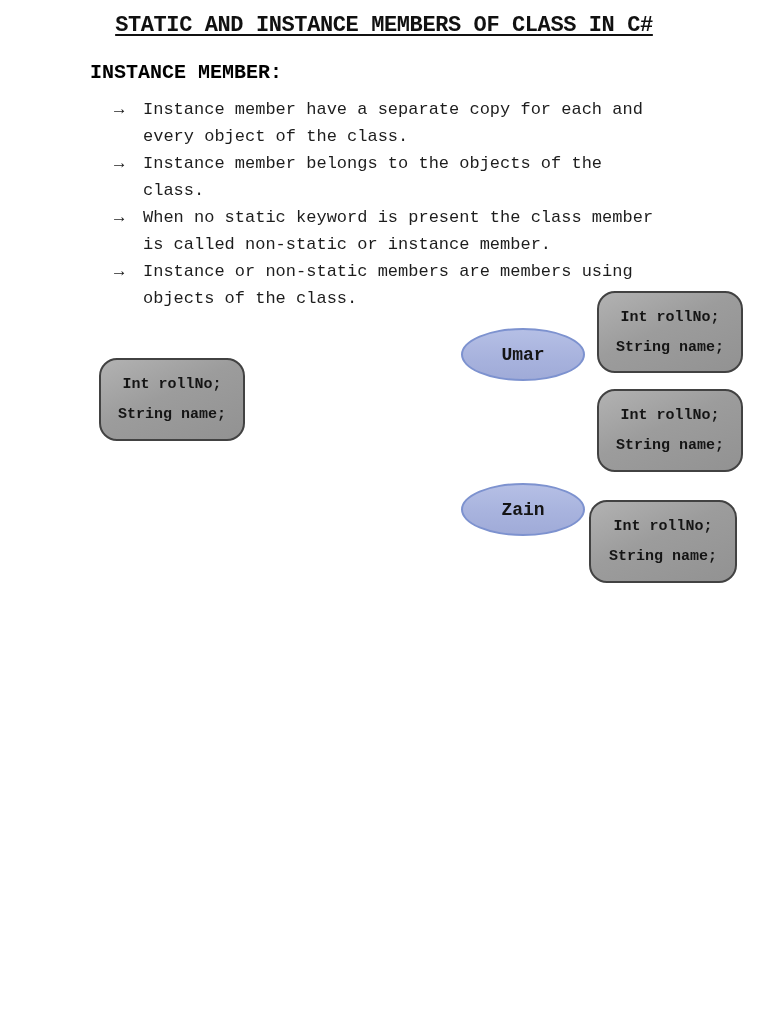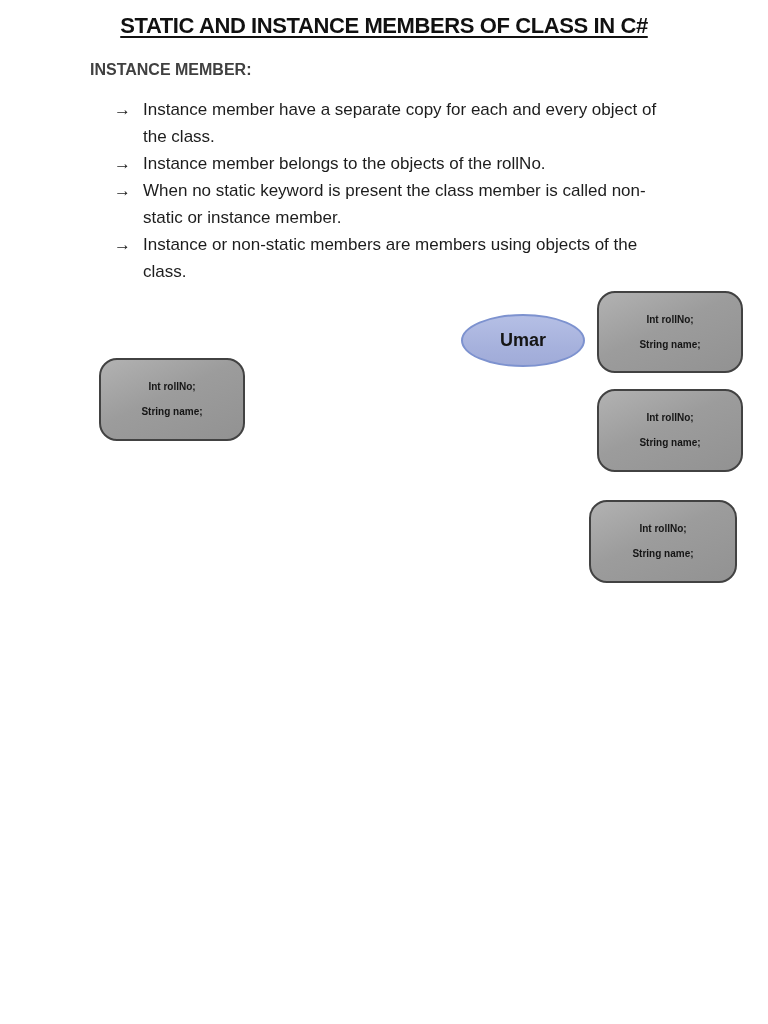--- a/index.html
+++ b/index.html
@@ -5,21 +5,21 @@
   html, body {
     margin: 0;
     padding: 0;
     background: #ffffff;
   }
   .page {
     position: relative;
     width: 768px;
     height: 940px;
     background: #ffffff;
-    font-family: Liberation Sans, sans-serif;
+    font-family: Liberation Mono, monospace;
     color: #1a1a1a;
     overflow: hidden;
   }
   .doc-title {
     position: absolute;
     top: 13px;
     left: 0;
     right: 0;
     text-align: center;
     font-size: 22px;
@@ -27,23 +27,23 @@
     letter-spacing: -0.4px;
     color: #111111;
     text-decoration: underline;
     text-decoration-thickness: 2px;
     text-underline-offset: 3px;
   }
   .section-heading {
     position: absolute;
     top: 61px;
     left: 90px;
-    font-size: 16px;
+    font-size: 20px;
     font-weight: bold;
-    color: #404040;
+    color: #000000;
   }
   .bullet-list {
     position: absolute;
     top: 96px;
     left: 114px;
     width: 548px;
   }
   .bullet-item {
     display: flex;
     align-items: flex-start;
@@ -69,21 +69,21 @@
     border: 2px solid #424242;
     border-radius: 18px;
     background: linear-gradient(155deg, #b2b2b2 0%, #9c9c9c 45%, #929292 100%);
     display: flex;
     flex-direction: column;
     align-items: center;
     justify-content: center;
     gap: 15px;
   }
   .mem-line {
-    font-size: 10px;
+    font-size: 15px;
     font-weight: bold;
     color: #151515;
     line-height: 1;
   }
   .obj-ellipse {
     position: absolute;
     box-sizing: border-box;
     width: 124px;
     height: 53px;
     border: 2px solid #7d92cf;
@@ -96,41 +96,41 @@
   .obj-label {
     font-size: 18px;
     font-weight: bold;
     color: #151515;
   }
   
   .box-left  { left: 99px;  top: 358px; width: 146px; height: 83px; }
   .box-1     { left: 597px; top: 291px; width: 146px; height: 82px; }
   .box-2     { left: 597px; top: 389px; width: 146px; height: 83px; }
   .box-3     { left: 589px; top: 500px; width: 148px; height: 83px; }
-  .ellipse-1 { left: 461px; top: 314px; }
+  .ellipse-1 { left: 461px; top: 328px; }
   .ellipse-2 { left: 461px; top: 404px; }
   .ellipse-3 { left: 461px; top: 483px; }
 </style>
 </head>
 <body>
 
 <div class="page">
 
   <div class="doc-title">STATIC AND INSTANCE MEMBERS OF CLASS IN C#</div>
 
   <div class="section-heading">INSTANCE MEMBER:</div>
 
   <div class="bullet-list">
     <div class="bullet-item">
       <span class="bullet-arrow">→</span>
       <span class="bullet-text">Instance member have a separate copy for each and every object of the class.</span>
     </div>
     <div class="bullet-item">
       <span class="bullet-arrow">→</span>
-      <span class="bullet-text">Instance member belongs to the objects of the rollNo.</span>
+      <span class="bullet-text">Instance member belongs to the objects of the class.</span>
     </div>
     <div class="bullet-item">
       <span class="bullet-arrow">→</span>
       <span class="bullet-text">When no static keyword is present the class member is called non-static or instance member.</span>
     </div>
     <div class="bullet-item">
       <span class="bullet-arrow">→</span>
       <span class="bullet-text">Instance or non-static members are members using objects of the class.</span>
     </div>
   </div>
@@ -148,20 +148,23 @@
     <div class="mem-box box-1">
       <span class="mem-line">Int rollNo;</span>
       <span class="mem-line">String name;</span>
     </div>
 
     <div class="mem-box box-2">
       <span class="mem-line">Int rollNo;</span>
       <span class="mem-line">String name;</span>
     </div>
 
+    <div class="obj-ellipse ellipse-3">
+      <span class="obj-label">Zain</span>
+    </div>
     <div class="mem-box box-3">
       <span class="mem-line">Int rollNo;</span>
       <span class="mem-line">String name;</span>
     </div>
 
   </div>
 
 </div>
 
 </body></html>

